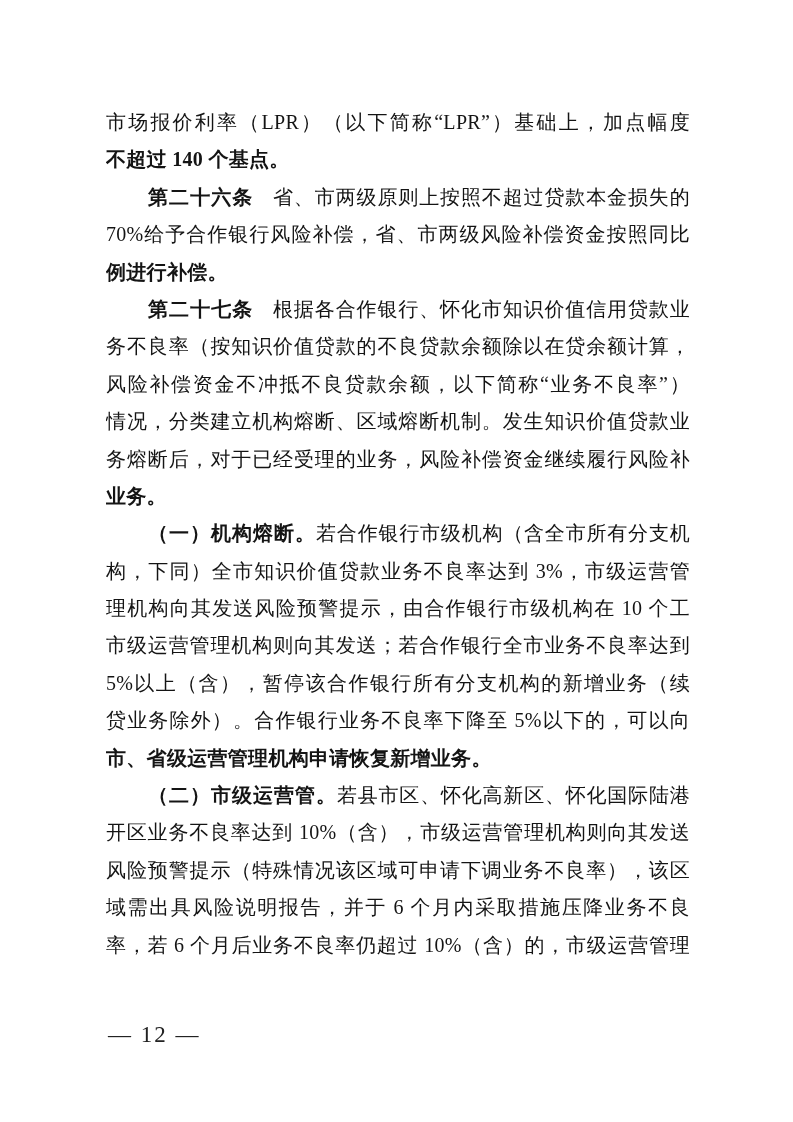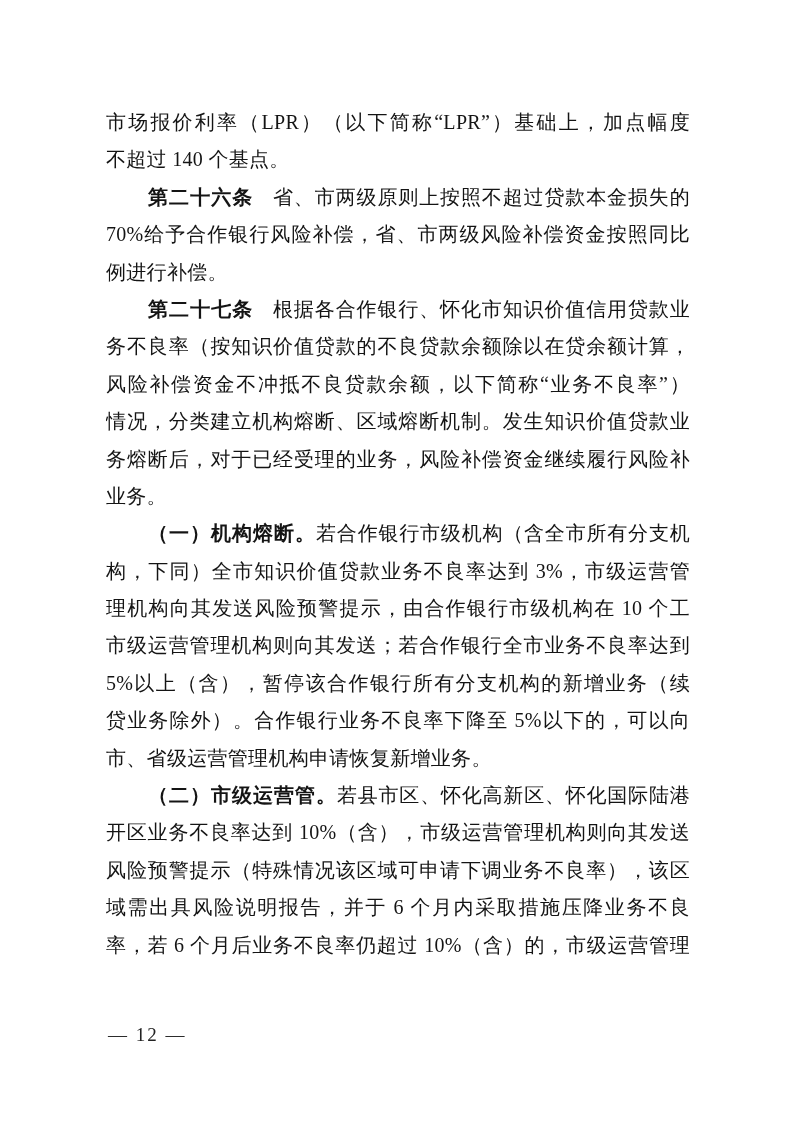--- a/index.html
+++ b/index.html
@@ -30,40 +30,41 @@
     line-height: 37.4px;
     height: 37.4px;
     overflow: hidden;
     text-align: justify;
     text-align-last: justify;
     white-space: normal;
     letter-spacing: 0.3px;
   }
   .ln.last {
     text-align-last: left;
+    font-weight: bold;
   }
   .ln.indent {
     text-indent: 42px;
   }
   .lead {
     font-weight: 700;
     font-family: Liberation Mono, monospace;
     letter-spacing: 0.5px;
   }
   .lead:empty { display: none; }
   .gap {
     display: inline-block;
     width: 19px;
     height: 1px;
   }
   .footer {
     position: absolute;
     left: 108px;
     top: 1021px;
-    font-size: 19px;
+    font-size: 23px;
     line-height: 28px;
     color: #222222;
     letter-spacing: 2px;
   }
 </style>
 </head>
 <body>
 
 <div class="page">
   <div class="content">

